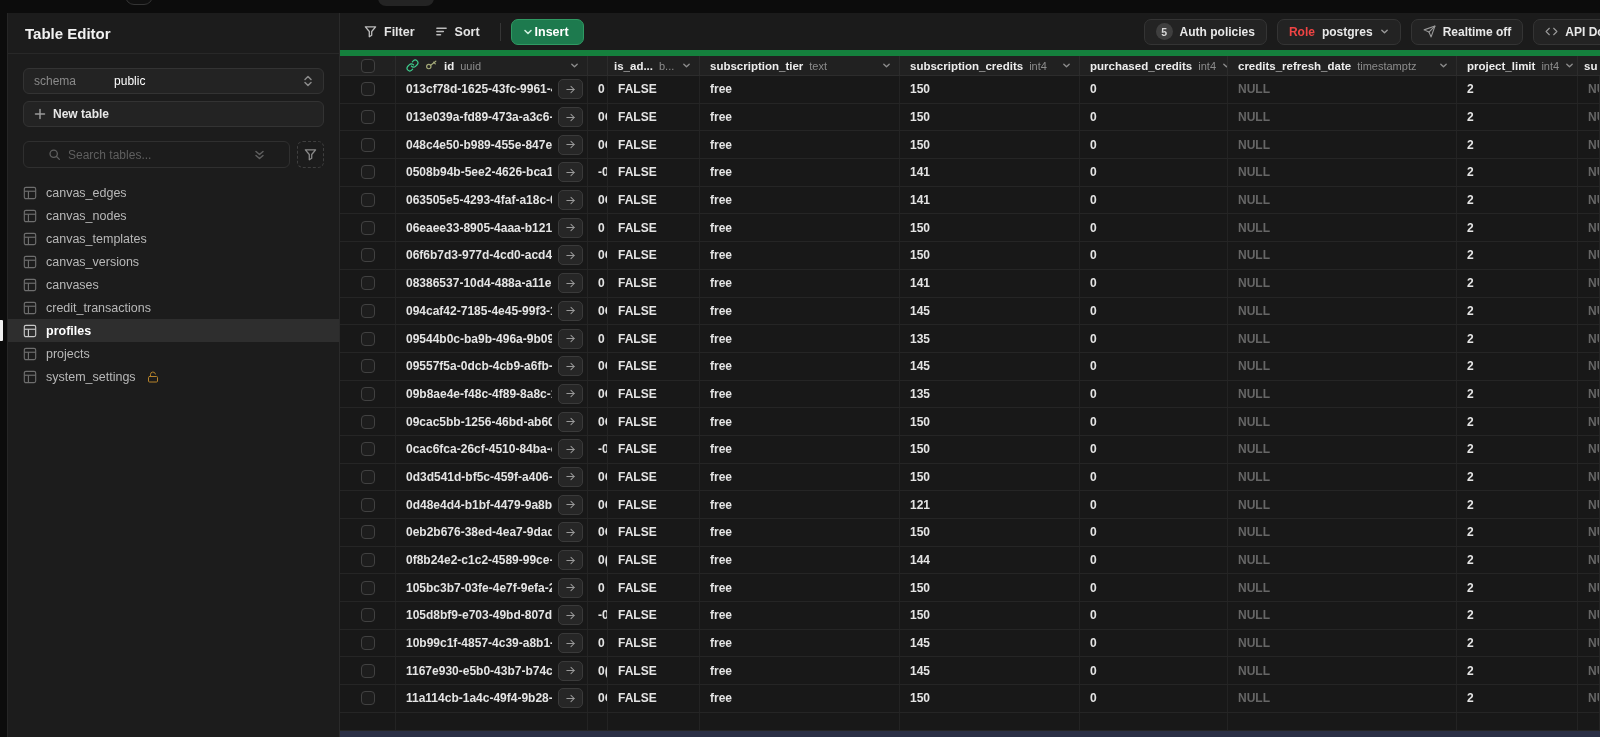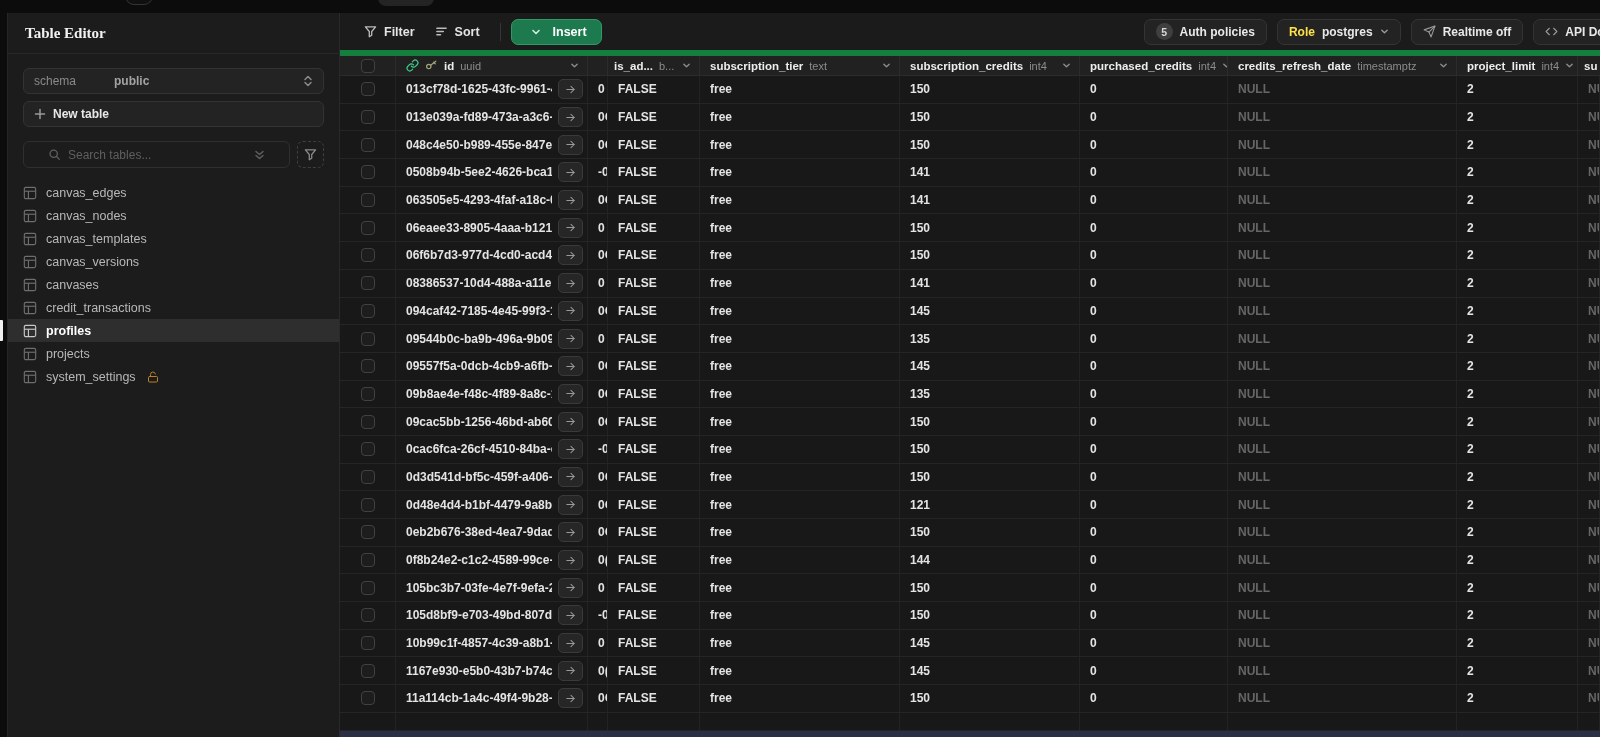--- a/index.html
+++ b/index.html
@@ -15,28 +15,28 @@
 
   .app { display:flex; height:724px; }
 
   
   .rail { width:8px; background:#0c0c0c; border-right:1px solid #262626; flex:none; }
 
   
   .sidebar { width:332px; flex:none; background:#1c1c1c; border-right:1px solid #2a2a2a;
     display:flex; flex-direction:column; }
   .sb-title { height:41px; display:flex; align-items:center; padding:0 17px;
-    border-bottom:1px solid #282828; font-size:15px; font-weight:700; color:#f2f2f2;font-family:Liberation Serif, serif; }
+    border-bottom:1px solid #282828; font-size:15px; font-weight:700; color:#f2f2f2; }
   .sb-body { padding:14px 0 0 0; }
   .sb-pad { padding:0 15px; }
   .select-box, .newtable-btn { height:26px; display:flex; align-items:center; gap:7px;
     background:#232323; border:1px solid #333; border-radius:6px; padding:0 10px;
     font-size:12px; margin-bottom:7px; }
   .select-box .lbl { color:#8a8a8a; }
-  .select-box .val { color:#a3a3a3; font-weight:700;padding-left:31px; }
+  .select-box .val { color:#ffffff; font-weight:400;padding-left:31px; }
   .select-box .updown { margin-left:auto; color:#8a8a8a; }
   .newtable-btn .plus { color:#9a9a9a; }
   .newtable-btn .nt-label { color:#e8e8e8; font-weight:600; font-size:12px; }
   .search-row { display:flex; gap:7px; margin-top:14px; }
   .search-input { flex:1; height:27px; display:flex; align-items:center; gap:7px;
     border:1px solid #2f2f2f; border-radius:6px; padding:0 24px; color:#5f5f5f; font-size:12px; }
   .search-input .ph { flex:1; }
   .sb-filter-btn { width:27px; height:27px; flex:none; border:1px dashed #3f3f3f; border-radius:6px;
     display:flex; align-items:center; justify-content:center; color:#8a8a8a; }
   .table-list { margin-top:13px; }
@@ -49,29 +49,29 @@
     width:4px; background:#f0f0f0; border-radius:1px; }
   .unlock { color:#b5822a; display:flex; margin-left:2px; }
 
   
   .main { flex:1; min-width:0; background:#191919; display:flex; flex-direction:column; position:relative; overflow:hidden; }
   .toolbar { height:37px; flex:none; display:flex; align-items:center; padding:0 14px;
     position:relative; background:#1b1b1b; }
   .ghost-btn { display:flex; align-items:center; gap:7px; font-size:12.5px; font-weight:700;
     color:#e4e4e4; padding:0 10px; height:26px; border-radius:6px;justify-content:space-between; }
   .tb-divider { width:1px; height:18px; background:#363636; margin:0 10px; }
-  .insert-btn { display:flex; align-items:center; gap:12px; height:26px; padding:0 14px 0 19px;
+  .insert-btn { display:flex; align-items:center; gap:2px; height:26px; padding:0 14px 0 11px;
     background:#1d7a4e; border:1px solid #2f9a63; border-radius:7px;
     color:#ffffff; font-size:12.5px; font-weight:700; }
   .insert-btn .chev { color:#cdeedd; display:flex; }
   .tb-right { position:absolute; right:-30px; top:0; bottom:0; display:flex; align-items:center; gap:10px; }
   .tb-btn { display:flex; align-items:center; gap:7px; height:26px; padding:0 11px;
     background:#232323; border:1px solid #343434; border-radius:7px;
     font-size:12px; font-weight:700; color:#e8e8e8; white-space:nowrap; }
-  .tb-btn .dim { color:#fde047; font-weight:600; }
+  .tb-btn .dim { color:#ef4444; font-weight:600; }
   .badge { width:17px; height:17px; border-radius:50%; background:#3f3f3f; color:#d8d8d8;
     font-size:10.5px; font-weight:700; display:flex; align-items:center; justify-content:center; }
   .tb-btn .icn { color:#9a9a9a; display:flex; }
 
   
   .grid { flex:1; display:flex; flex-direction:column; }
   .thead { height:26px; flex:none; display:flex; background:#212121;
     border-top:6px solid #15803d; border-bottom:1px solid #2c2c2c; }
   .hc { display:flex; align-items:center; gap:6px; padding:0 8px 0 10px;
     border-right:1px solid #2c2c2c; flex:none; overflow:hidden; }

